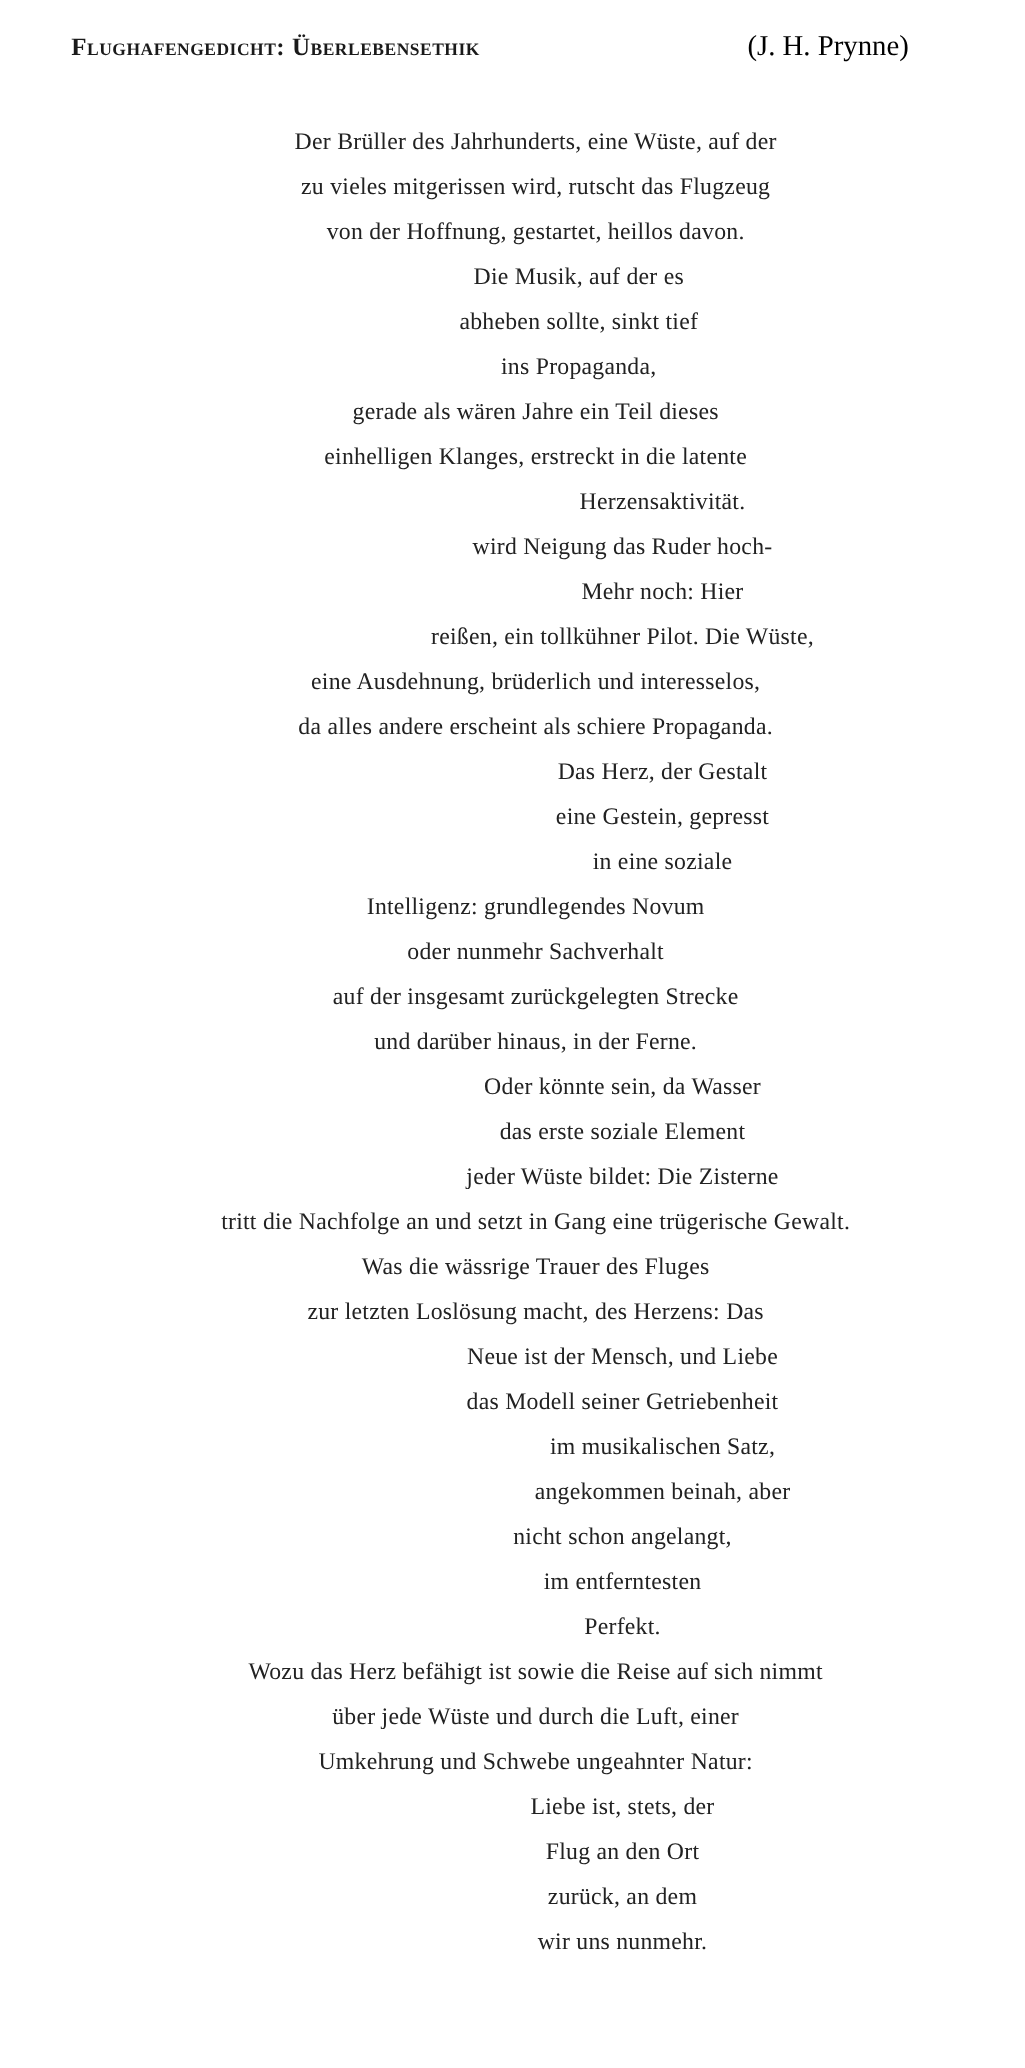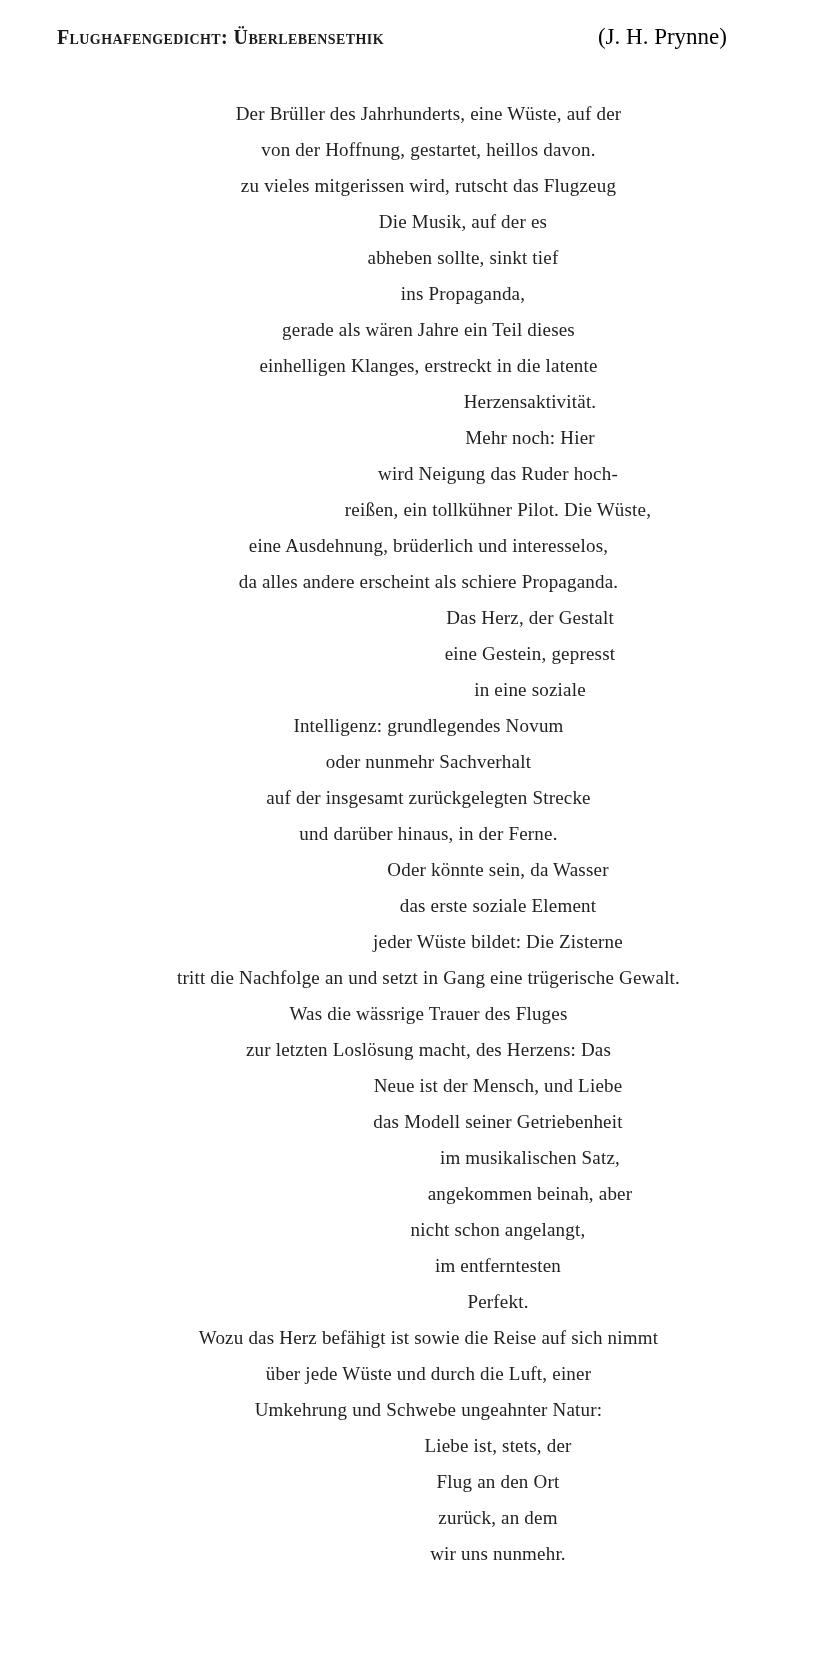--- a/index.html
+++ b/index.html
@@ -62,30 +62,30 @@
 </head>
 <body>
 
 <div class="page">
   <header class="title-row">
     <h1 class="title">Flughafengedicht: Überlebensethik</h1>
     <span class="attribution">(J. H. Prynne)</span>
   </header>
   <main class="poem">
       <div class="poem-line indent-0">Der Brüller des Jahrhunderts, eine Wüste, auf der</div>
+      <div class="poem-line indent-0">zu vieles mitgerissen wird, rutscht das Flugzeug</div>
       <div class="poem-line indent-0">von der Hoffnung, gestartet, heillos davon.</div>
-      <div class="poem-line indent-0">zu vieles mitgerissen wird, rutscht das Flugzeug</div>
       <div class="poem-line indent-1">Die Musik, auf der es</div>
       <div class="poem-line indent-1">abheben sollte, sinkt tief</div>
       <div class="poem-line indent-1">ins Propaganda,</div>
       <div class="poem-line indent-0">gerade als wären Jahre ein Teil dieses</div>
       <div class="poem-line indent-0">einhelligen Klanges, erstreckt in die latente</div>
       <div class="poem-line indent-3">Herzensaktivität.</div>
+      <div class="poem-line indent-2">wird Neigung das Ruder hoch-</div>
       <div class="poem-line indent-3">Mehr noch: Hier</div>
-      <div class="poem-line indent-2">wird Neigung das Ruder hoch-</div>
       <div class="poem-line indent-2">reißen, ein tollkühner Pilot. Die Wüste,</div>
       <div class="poem-line indent-0">eine Ausdehnung, brüderlich und interesselos,</div>
       <div class="poem-line indent-0">da alles andere erscheint als schiere Propaganda.</div>
       <div class="poem-line indent-3">Das Herz, der Gestalt</div>
       <div class="poem-line indent-3">eine Gestein, gepresst</div>
       <div class="poem-line indent-3">in eine soziale</div>
       <div class="poem-line indent-0">Intelligenz: grundlegendes Novum</div>
       <div class="poem-line indent-0">oder nunmehr Sachverhalt</div>
       <div class="poem-line indent-0">auf der insgesamt zurückgelegten Strecke</div>
       <div class="poem-line indent-0">und darüber hinaus, in der Ferne.</div>

